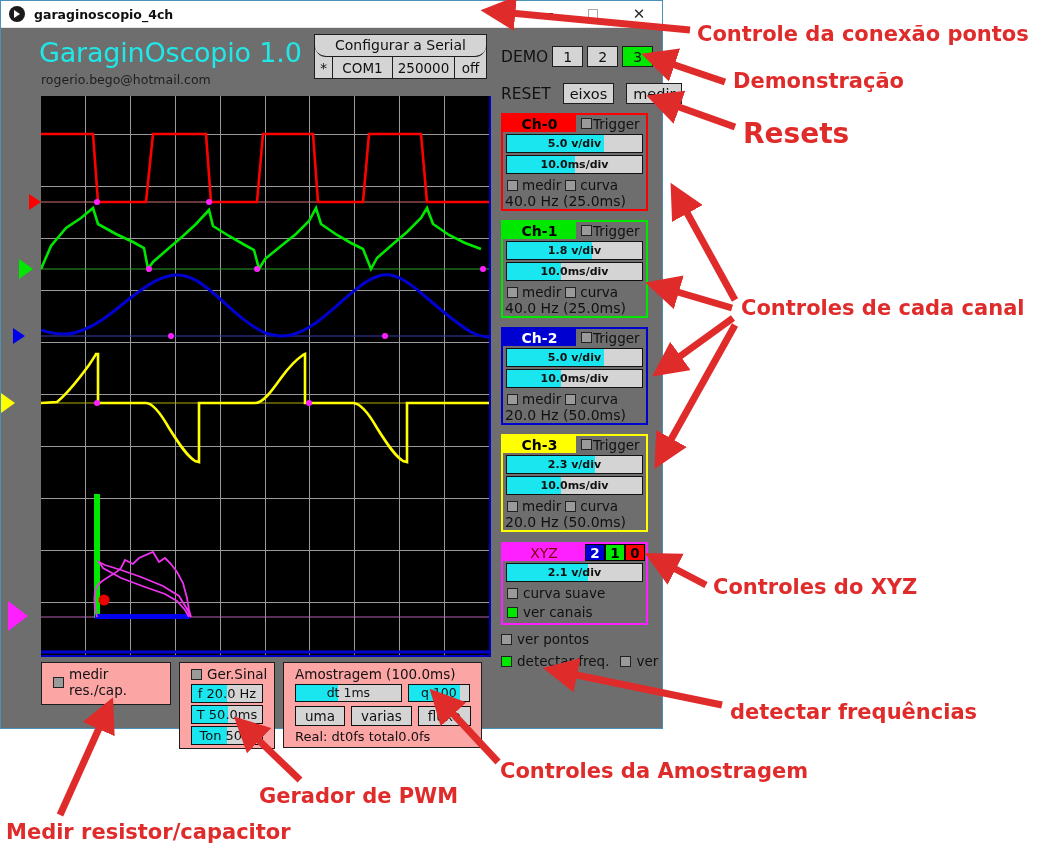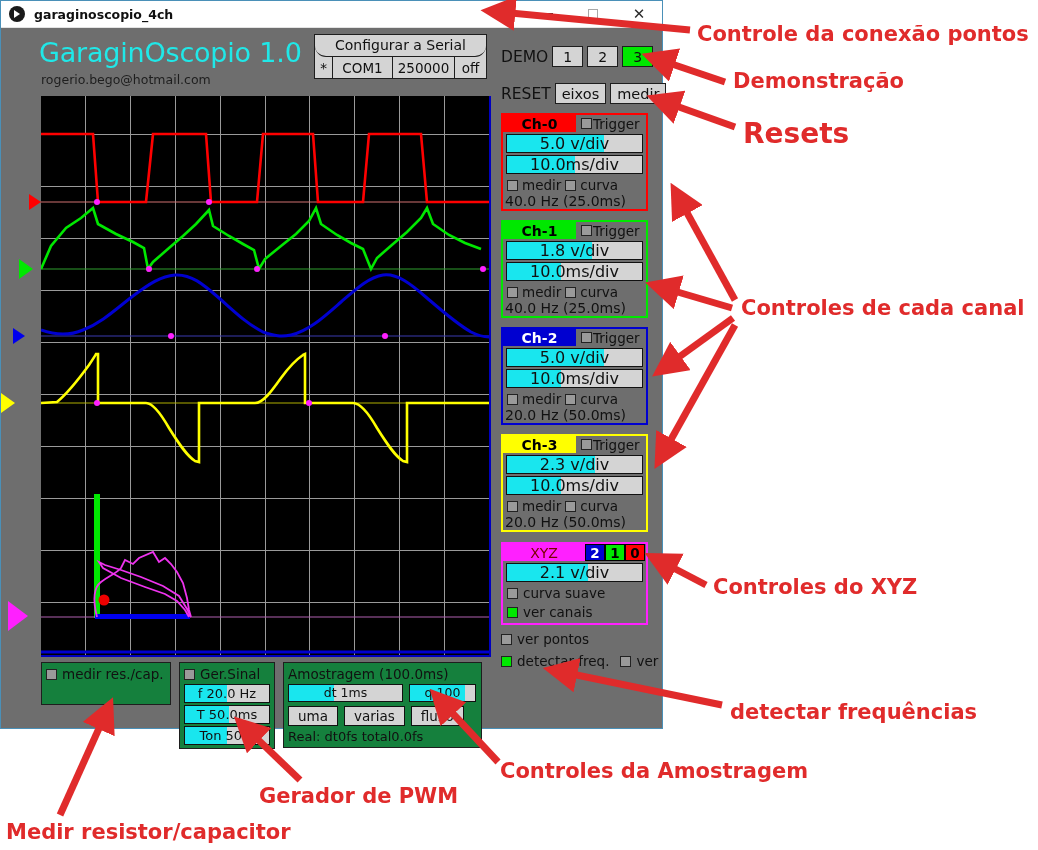--- a/index.html
+++ b/index.html
@@ -59,54 +59,54 @@
 
   .trig-marker{position:absolute;width:0;height:0;border-style:solid;}
 
   
   #rightcol{position:absolute;left:500px;top:0;width:173px;}
   .demo-row{display:flex;align-items:center;margin-top:18px;}
   .lbl{font-size:15.5px;color:#111;}
   .demo-btn{width:31px;height:21px;margin-left:4px;border:1px solid #1e1e1e;background:#d4d4d4;
     font-size:14px;display:flex;align-items:center;justify-content:center;color:#101010;box-sizing:border-box;}
   .demo-btn.on{background:#00e800;}
-  .reset-row{display:flex;align-items:center;margin-top:16px;}
+  .reset-row{display:flex;align-items:center;margin-top:16px;gap:8px;}
   .reset-btn{height:21px;padding:0 6px;margin-left:4px;border:1px solid #1e1e1e;background:#d4d4d4;
     font-size:14.5px;display:flex;align-items:center;justify-content:center;color:#101010;box-sizing:border-box;}
 
   
   .chan{margin-top:9px;border:2px solid #888;padding:0;box-sizing:border-box;background:#6e6e6e;width:147px;}
   .chan-head{display:flex;align-items:center;height:17px;}
   .chan-tag{width:73px;height:17px;display:flex;align-items:center;justify-content:center;
      font-size:14px;font-weight:bold;}
   .chk{width:11px;height:11px;border:1.5px solid #222;background:#9a9a9a;box-sizing:border-box;
      display:inline-block;flex:none;}
   .chk.on{background:#00e800;}
   .chan-trg{display:flex;align-items:center;gap:1px;margin-left:5px;font-size:13.5px;color:#111;text-align:center;}
   .slider{height:19px;margin:2px 3px 0 3px;border:1px solid #111;background:#d4d4d4;position:relative;
      box-sizing:border-box;overflow:hidden;}
   .slider .fill{position:absolute;left:0;top:0;bottom:0;background:#19e6ee;}
-  .slider .txt{position:relative;text-align:center;font-size:16px;line-height:17px;color:#111;}
+  .slider .txt{position:relative;text-align:center;font-size:11px;line-height:17px;color:#111;font-weight:bold;}
   .chan-opts{display:flex;align-items:center;gap:4px;margin:3px 0 0 4px;font-size:13.5px;color:#111;}
   .chan-freq{font-size:14px;color:#111;margin-left:2px;line-height:16px;}
 
   
   #xyz{margin-top:10px;border:2px solid #ff20ff;width:147px;box-sizing:border-box;}
   #xyz-head{display:flex;align-items:center;height:17px;}
   #xyz-tag{width:82px;height:17px;background:#ff20ff;display:flex;align-items:center;justify-content:center;
      font-size:14px;color:#7a0000;}
   .xyz-num{width:20px;height:17px;display:flex;align-items:center;justify-content:center;
      font-size:13.5px;font-weight:bold;border:1px solid #000;box-sizing:border-box;}
   .xyz-opt{display:flex;align-items:center;gap:5px;margin:3px 0 0 4px;font-size:13.5px;color:#111;}
 
   .lone-opt{display:flex;align-items:center;gap:5px;margin-top:6px;font-size:13.5px;color:#111;}
 
   
   #bottom{position:absolute;left:40px;top:634px;display:flex;gap:8px;align-items:flex-start;}
-  .bpanel{border:1px solid #1e1e1e;background:#15803d;box-sizing:border-box;padding:3px 4px;}
+  .bpanel{border:1px solid #1e1e1e;background:#fca5a5;box-sizing:border-box;padding:3px 11px;}
   #p-res{width:130px;height:43px;}
   .opt{display:flex;align-items:center;gap:5px;font-size:13.5px;color:#111;}
   #p-gen{width:96px;}
   .gslider{height:19px;margin-top:2px;border:1px solid #111;background:#d4d4d4;position:relative;
      box-sizing:border-box;overflow:hidden;}
   .gslider .fill{position:absolute;left:0;top:0;bottom:0;background:#19e6ee;}
   .gslider .txt{position:relative;text-align:center;font-size:13px;line-height:17px;color:#111;}
   #p-amo{width:199px;}
   .amo-title{font-size:13.5px;color:#111;margin-bottom:2px;}
   .amo-row{display:flex;gap:6px;}

